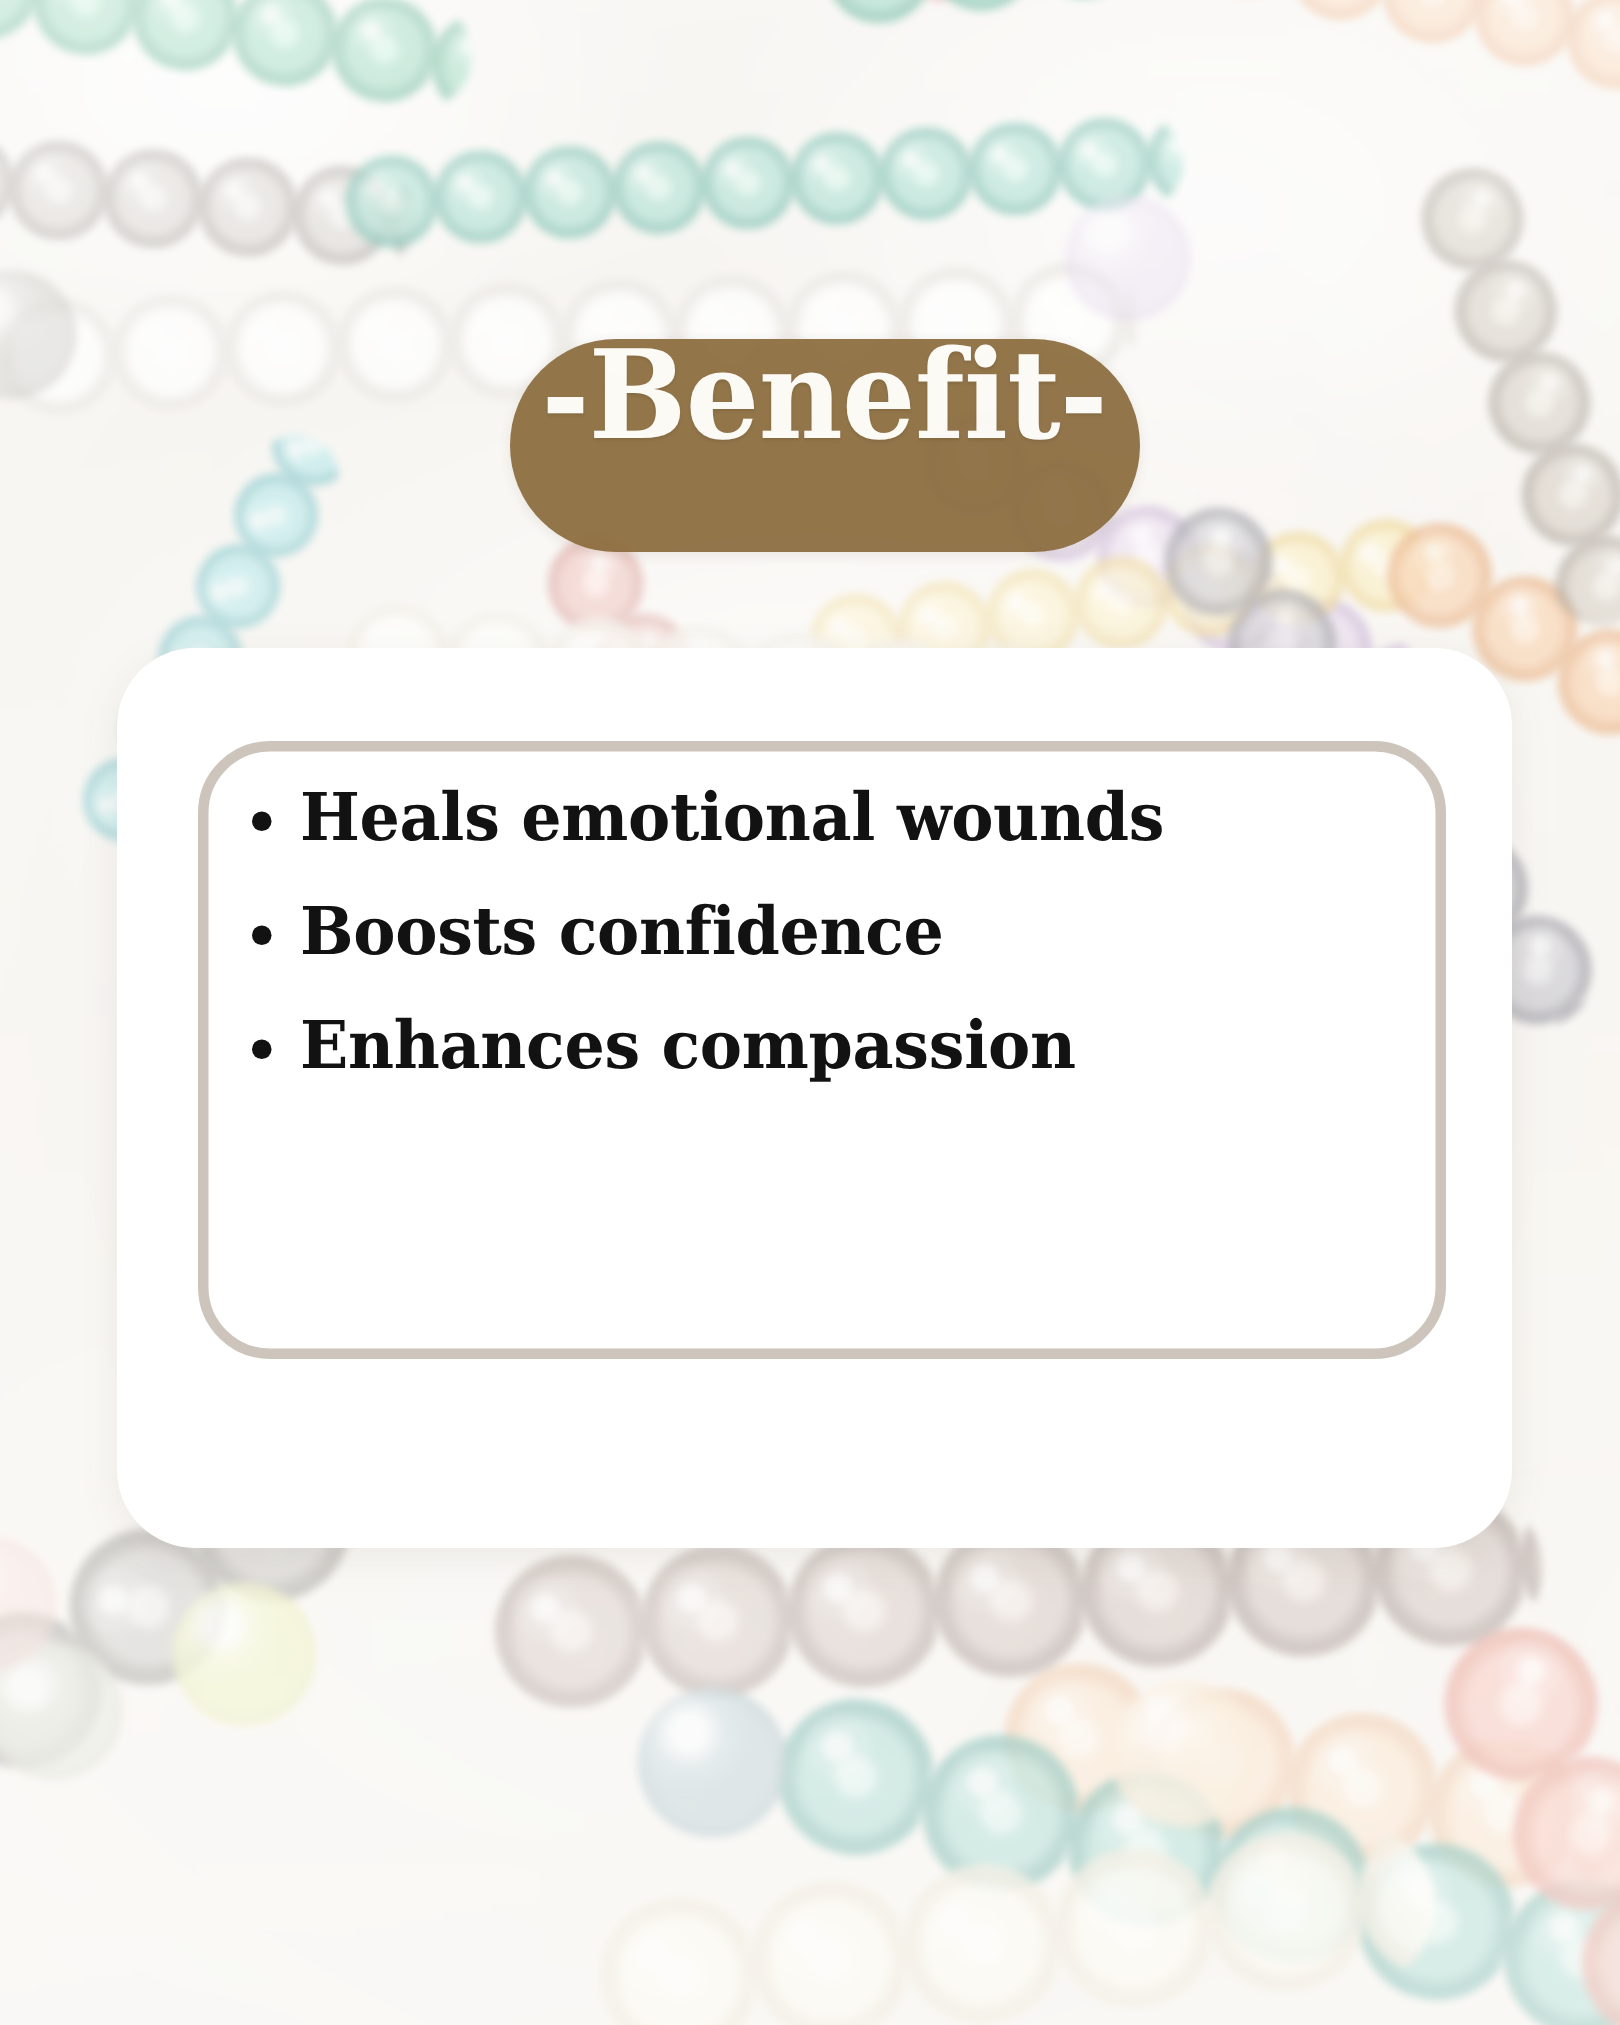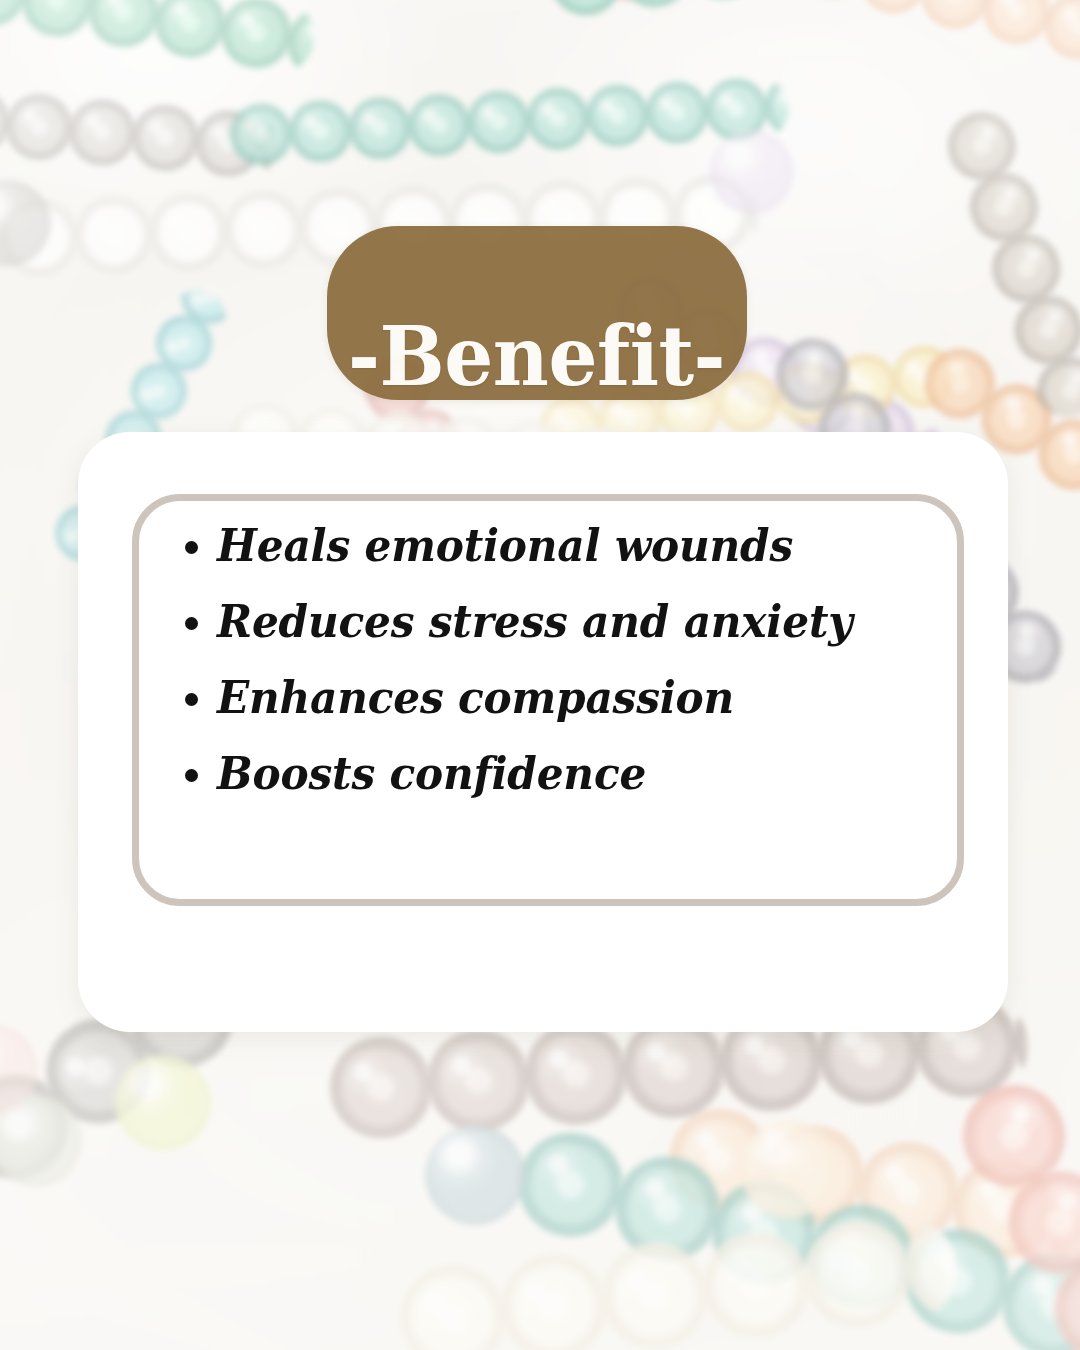--- a/index.html
+++ b/index.html
@@ -91,26 +91,26 @@
   }
   .bg-vignette{
     position:absolute; inset:0;
     background:radial-gradient(ellipse 760px 820px at 50% 50%, rgba(255,255,255,0) 55%, rgba(255,255,255,.28) 100%);
     pointer-events:none;
   }
 
   
   .title-badge{
     position:absolute;
-    left:327px; top:226px;
-    width:420px; height:174px;
+    left:340px; top:226px;
+    width:420px; height:142px;
     border-radius:71px;
     background:var(--badge, #8b6c3d);
     opacity:.93;
-    display:flex; align-items:flex-end; justify-content:center;
+    display:flex; align-items:flex-start; justify-content:center;
     box-shadow:0 2px 10px rgba(80,60,30,.10);
   }
   .title-text{
     color:#fdfbf6;
     font-family:"DejaVu Serif", serif;
     font-weight:700;
     font-size:82px;
     line-height:1;
     letter-spacing:-0.5px;
     white-space:nowrap;
@@ -134,24 +134,23 @@
     left:54px; top:62px;
     width:832px; height:412px;
     border:7px solid var(--outline, #cdc4bb);
     border-radius:48px;
     pointer-events:none;
   }
 
   
   .benefit-list{
     position:absolute;
-    left:107px; top:76px;
+    left:90px; top:76px;
     width:760px;
     list-style:none;
-    font-style:italic;
   }
   .benefit-item{
     display:flex;
     align-items:center;
     height:76px;
     white-space:nowrap;
   }
   .benefit-bullet{
     flex:0 0 auto;
     width:13px; height:13px;
@@ -223,26 +222,22 @@
   <div class="card" style="background: rgb(255, 255, 255);">
     <div class="card-outline" style="--outline: #cdc4bb;"></div>
 
     <ul class="benefit-list">
       <li class="benefit-item">
         <span class="benefit-bullet" style="background: rgb(18, 18, 18);"></span>
         <span class="benefit-label" style="color: rgb(18, 18, 18);">Heals emotional wounds</span>
       </li>
       <li class="benefit-item">
         <span class="benefit-bullet" style="background: rgb(18, 18, 18);"></span>
-        <span class="benefit-label" style="color: rgb(18, 18, 18);">Reduces stress and anxiety</span>
+        <span class="benefit-label" style="color: rgb(18, 18, 18);">Boosts confidence</span>
       </li>
       <li class="benefit-item">
         <span class="benefit-bullet" style="background: rgb(18, 18, 18);"></span>
         <span class="benefit-label" style="color: rgb(18, 18, 18);">Enhances compassion</span>
       </li>
-      <li class="benefit-item">
-        <span class="benefit-bullet" style="background: rgb(18, 18, 18);"></span>
-        <span class="benefit-label" style="color: rgb(18, 18, 18);">Boosts confidence</span>
-      </li>
     </ul>
   </div>
 
 </div>
 
 </body></html>

